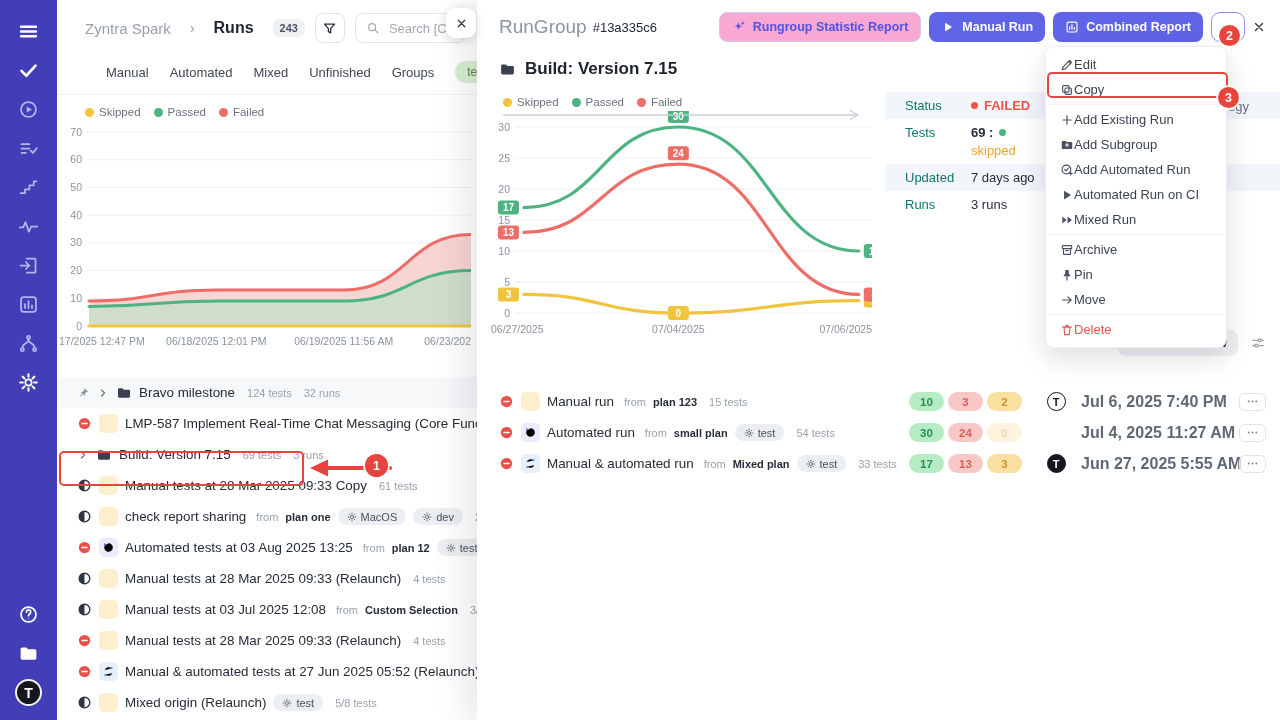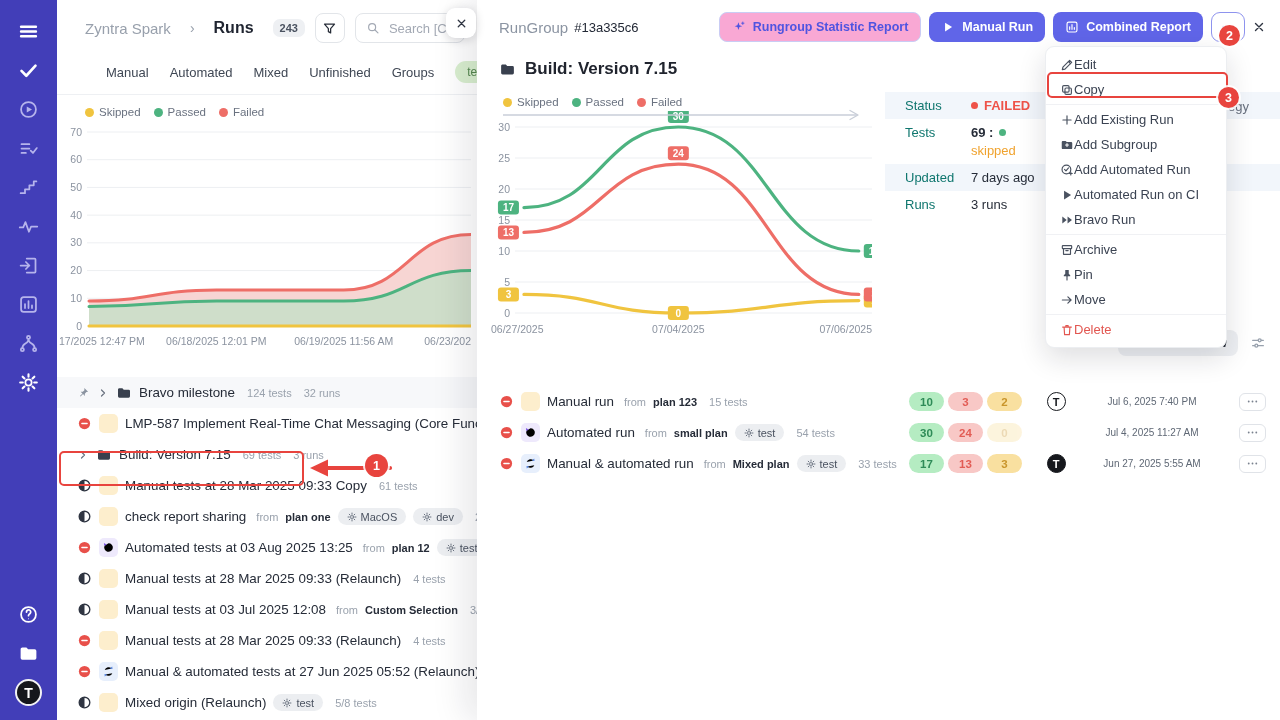--- a/index.html
+++ b/index.html
@@ -77,21 +77,21 @@
   .panel-x { position:absolute; left:446px; top:8px; width:30px; height:30px; background:#fff; border-radius:9px;
     box-shadow:0 2px 10px rgba(16,20,30,.16); display:flex; align-items:center; justify-content:center;
     color:#2f3542; z-index:60; cursor:pointer; }
   .panel-x .icn { width:13px; height:13px; }
 
   
   .right-panel { position:absolute; left:477px; top:0; width:803px; height:720px; background:#fff;
     box-shadow:-12px 0 32px rgba(18,22,38,.10); z-index:10; }
   .rp-header { display:flex; align-items:center; padding:12px 14px 8px 22px; }
   .rp-id-wrap { display:flex; gap:6px; align-items:center; }
-  .rp-id-label { font-size:15px; color:#8b94a2; }
+  .rp-id-label { font-size:19px; color:#8b94a2; }
   .rp-id { font-size:13px; font-weight:normal; color:#222835; }
   .rp-actions { margin-left:auto; display:flex; gap:8px; align-items:center; }
   .btn { height:30px; border-radius:8px; display:inline-flex; align-items:center; gap:7px; padding:0 12px;
     font-size:12.5px; font-weight:bold; cursor:pointer; white-space:nowrap; }
   .btn .icn { width:14px; height:14px; }
   .btn-outline { border:1px solid #c9ccf4; color:#4f54e0; background:#f9a8d4; }
   .btn-filled { background:#6065e8; color:#fff; }
   .btn-dots { width:34px; height:30px; border:1.5px solid #8e93ee; border-radius:9px; color:#3c42b0;
     display:flex; align-items:center; justify-content:center; cursor:pointer; }
   .btn-dots .icn { width:16px; height:16px; }
@@ -132,21 +132,21 @@
     display:flex; align-items:center; justify-content:center; }
   .pill-passed { background:#b5ecc2; color:#2e8b57; }
   .pill-failed { background:#f8c8c6; color:#e25c55; }
   .pill-skipped { background:#f9e0a0; color:#c9952c; }
   .pill-faded { opacity:.35; }
   .r-avatar { width:36px; display:flex; justify-content:center; flex:0 0 auto; }
   .avatar-outline { width:19px; height:19px; border-radius:50%; border:1.5px solid #16181d; color:#16181d;
     background:#fff; font-size:11px; font-weight:bold; display:flex; align-items:center; justify-content:center; }
   .avatar-filled { width:19px; height:19px; border-radius:50%; background:#16181d; color:#fff; border:1.5px solid #16181d;
     font-size:11px; font-weight:bold; display:flex; align-items:center; justify-content:center; }
-  .r-date { width:142px; text-align:center; font-size:10px; color:#5f6875; flex:0 0 auto; white-space:nowrap; }
+  .r-date { width:142px; text-align:center; font-size:16px; color:#5f6875; flex:0 0 auto; white-space:nowrap;font-weight:bold; }
   .r-dots { width:27px; height:18px; border:1px solid #e0e3e8; border-radius:6px; color:#7a828f;
     display:flex; align-items:center; justify-content:center; margin-left:9px; flex:0 0 auto; cursor:pointer; }
   .r-dots .icn { width:13px; height:13px; }
 
   
   .menu { position:absolute; left:1045px; top:46px; width:182px; background:#fff; border:1px solid #eceef1;
     border-radius:9px; box-shadow:0 10px 28px rgba(18,22,38,.14); padding:5px 0; z-index:70; }
   .m-item { display:flex; align-items:center; gap:0; height:25px; padding:0 14px; font-size:13px; color:#3b4352; cursor:pointer; }
   .m-item .icn { width:14px; height:14px; color:#4a5260; }
   .m-item.m-danger, .m-item.m-danger .icn { color:#e25650; }
@@ -929,21 +929,21 @@
       </span>
       <span>Automated Run on CI</span>
     </div>
     <div class="m-item">
       <span class="icn m-icon">
         <svg viewBox="0 0 24 24">
           <path d="M4 6l7.5 6L4 18z" fill="currentColor" stroke="none"></path>
           <path d="M13 6l7.5 6-7.5 6z" fill="currentColor" stroke="none"></path>
         </svg>
       </span>
-      <span>Bravo Run</span>
+      <span>Mixed Run</span>
     </div>
     <div class="m-sep"></div>
     <div class="m-item">
       <span class="icn m-icon">
         <svg viewBox="0 0 24 24">
           <rect x="4" y="4.5" width="16" height="5" rx="1"></rect>
           <path d="M6 9.5V19a.6.6 0 00.6.6h10.8a.6.6 0 00.6-.6V9.5M10 13h4"></path>
         </svg>
       </span>
       <span>Archive</span>

